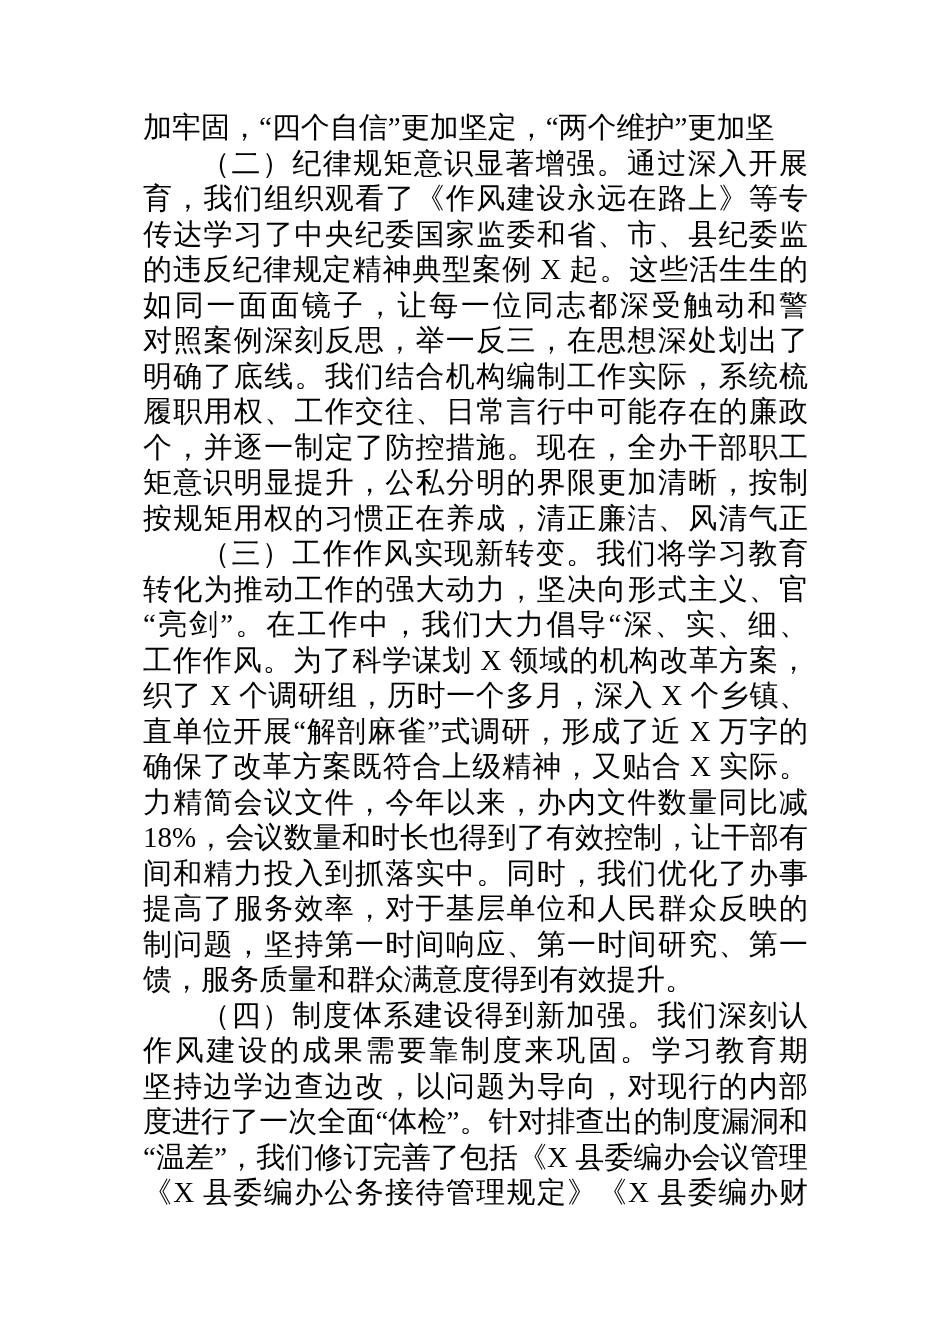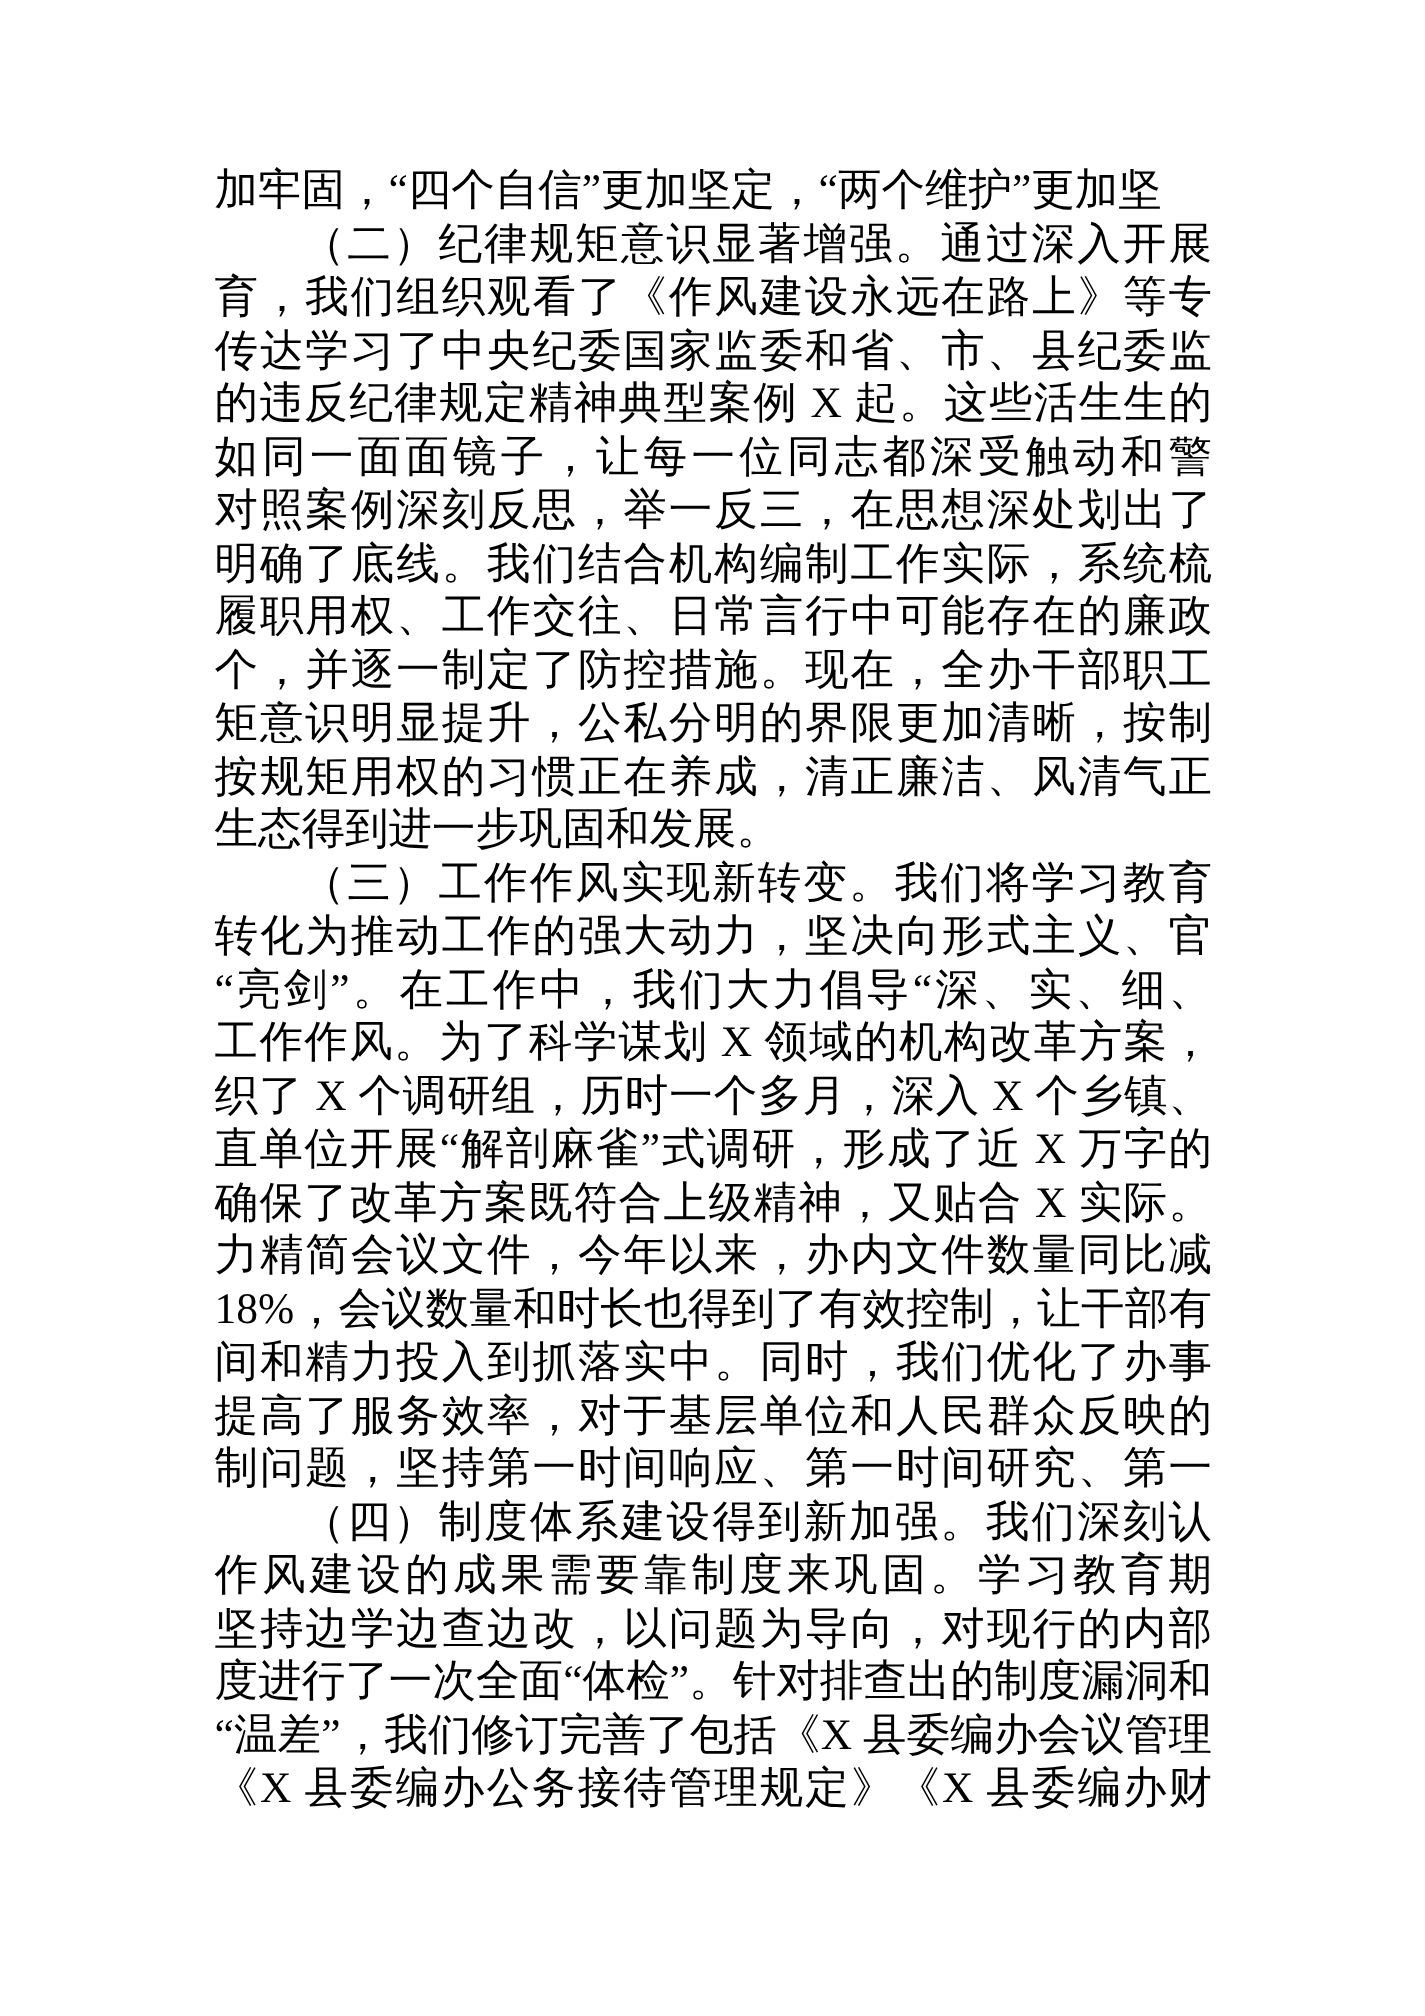--- a/index.html
+++ b/index.html
@@ -49,33 +49,33 @@
       <div class="line fill">育，我们组织观看了《作风建设永远在路上》等专题片，</div>
       <div class="line fill">传达学习了中央纪委国家监委和省、市、县纪委监委通报</div>
       <div class="line fill">的违反纪律规定精神典型案例 X 起。这些活生生的案例，</div>
       <div class="line fill">如同一面面镜子，让每一位同志都深受触动和警醒。大家</div>
       <div class="line fill">对照案例深刻反思，举一反三，在思想深处划出了红线、</div>
       <div class="line fill">明确了底线。我们结合机构编制工作实际，系统梳理了在</div>
       <div class="line fill">履职用权、工作交往、日常言行中可能存在的廉政风险点 X</div>
       <div class="line fill">个，并逐一制定了防控措施。现在，全办干部职工纪律规</div>
       <div class="line fill">矩意识明显提升，公私分明的界限更加清晰，按制度办事</div>
       <div class="line fill">按规矩用权的习惯正在养成，清正廉洁、风清气正的政治</div>
-      <div class="line">生态得到进一步巩固和发展。</div>
       <div class="line fill indent">（三）工作作风实现新转变。我们将学习教育的成果</div>
       <div class="line fill">转化为推动工作的强大动力，坚决向形式主义、官僚主义</div>
       <div class="line fill">“亮剑”。在工作中，我们大力倡导“深、实、细、准、效”的</div>
       <div class="line fill">工作作风。为了科学谋划 X 领域的机构改革方案，我们组</div>
       <div class="line fill">织了 X 个调研组，历时一个多月，深入 X 个乡镇、X 个县</div>
       <div class="line fill">直单位开展“解剖麻雀”式调研，形成了近 X 万字的调研报告，</div>
       <div class="line fill">确保了改革方案既符合上级精神，又贴合 X 实际。我们大</div>
       <div class="line fill">力精简会议文件，今年以来，办内文件数量同比减少了</div>
       <div class="line fill">18%，会议数量和时长也得到了有效控制，让干部有更多时</div>
       <div class="line fill">间和精力投入到抓落实中。同时，我们优化了办事流程，</div>
       <div class="line fill">提高了服务效率，对于基层单位和人民群众反映的机构编</div>
       <div class="line fill">制问题，坚持第一时间响应、第一时间研究、第一时间反</div>
+      <div class="line">馈，服务质量和群众满意度得到有效提升。</div>
       <div class="line fill indent">（四）制度体系建设得到新加强。我们深刻认识到，</div>
       <div class="line fill">作风建设的成果需要靠制度来巩固。学习教育期间，我们</div>
       <div class="line fill">坚持边学边查边改，以问题为导向，对现行的内部管理制</div>
       <div class="line fill">度进行了一次全面“体检”。针对排查出的制度漏洞和执行</div>
       <div class="line fill">“温差”，我们修订完善了包括《X 县委编办会议管理办法》</div>
       <div class="line fill">《X 县委编办公务接待管理规定》《X 县委编办财务管理制</div>
     </div>
 </div>
 
 </body></html>

